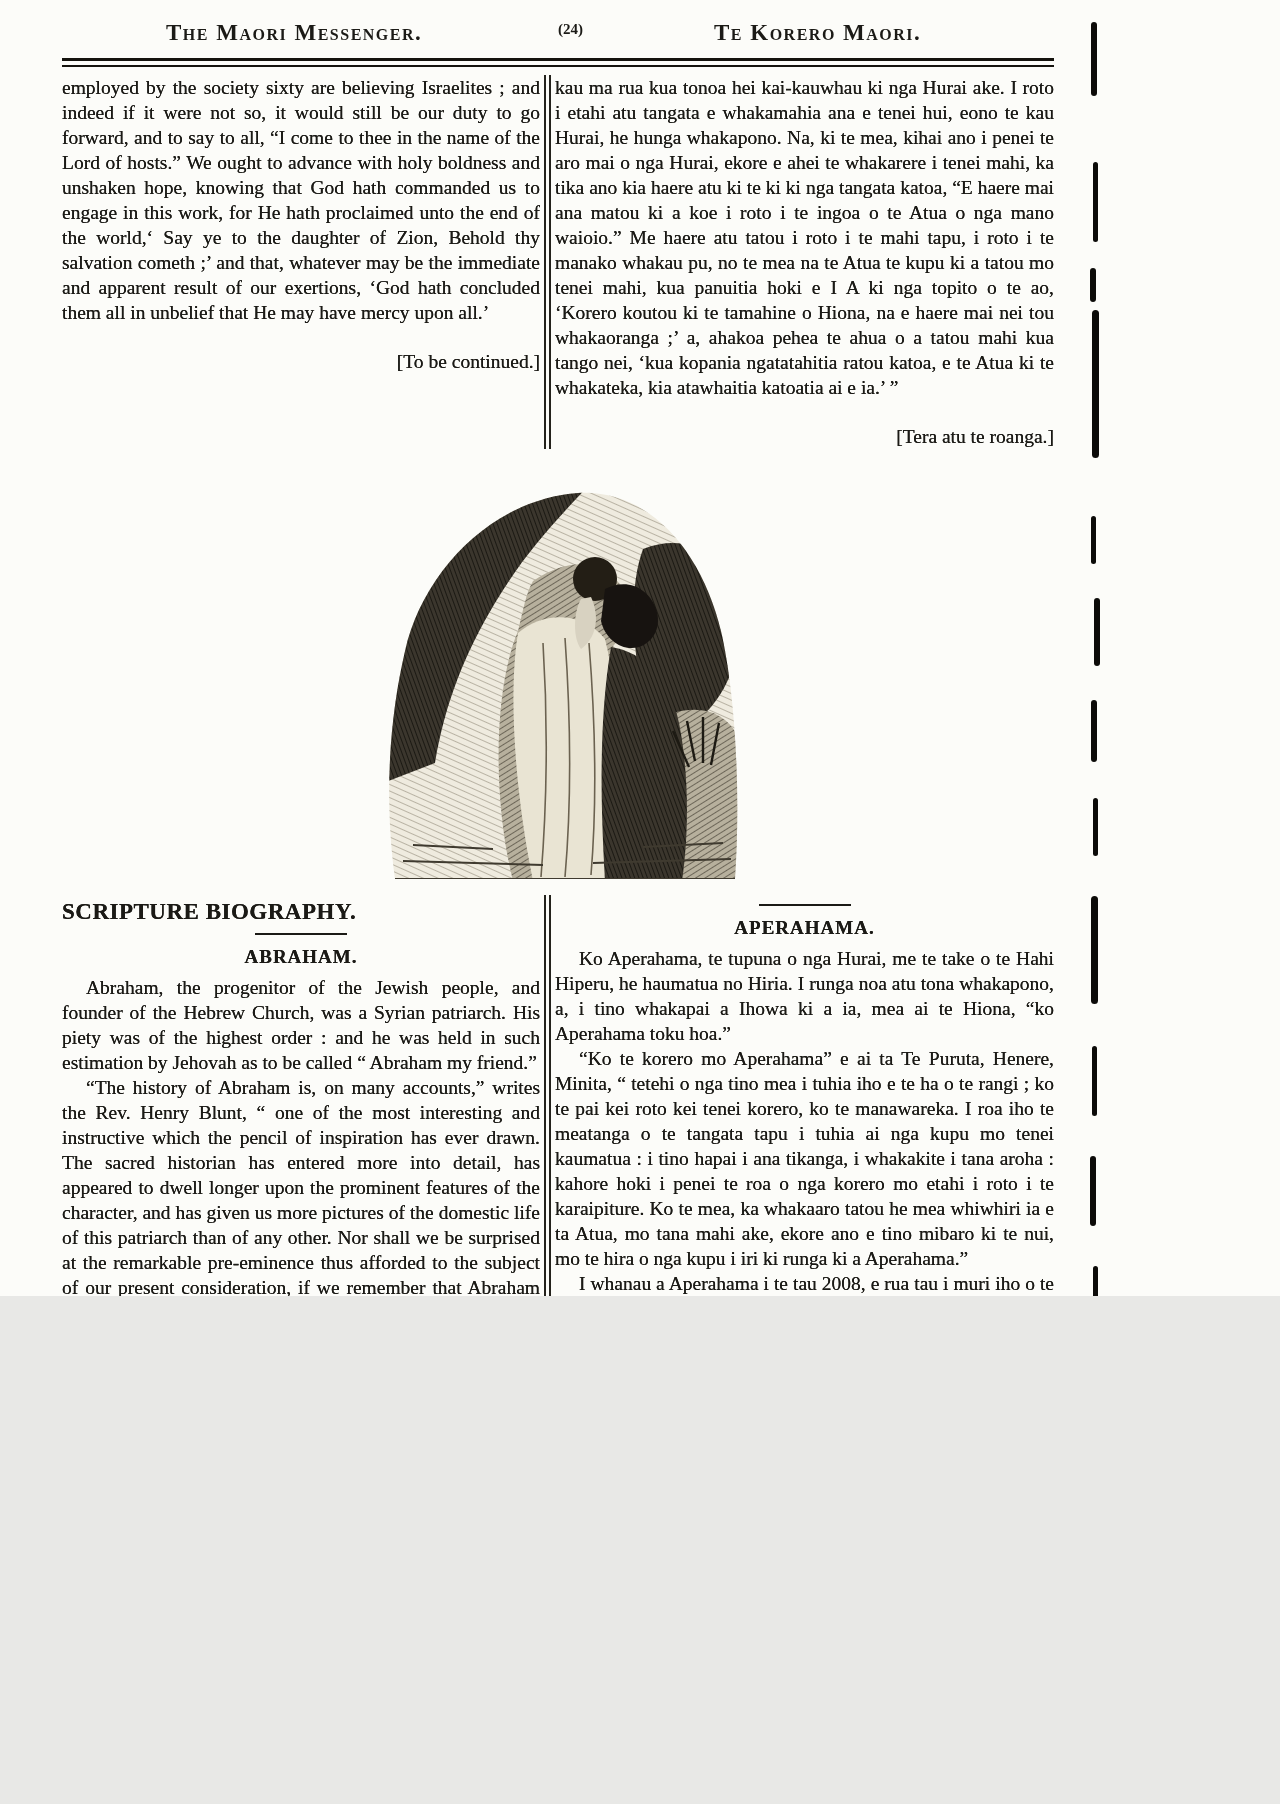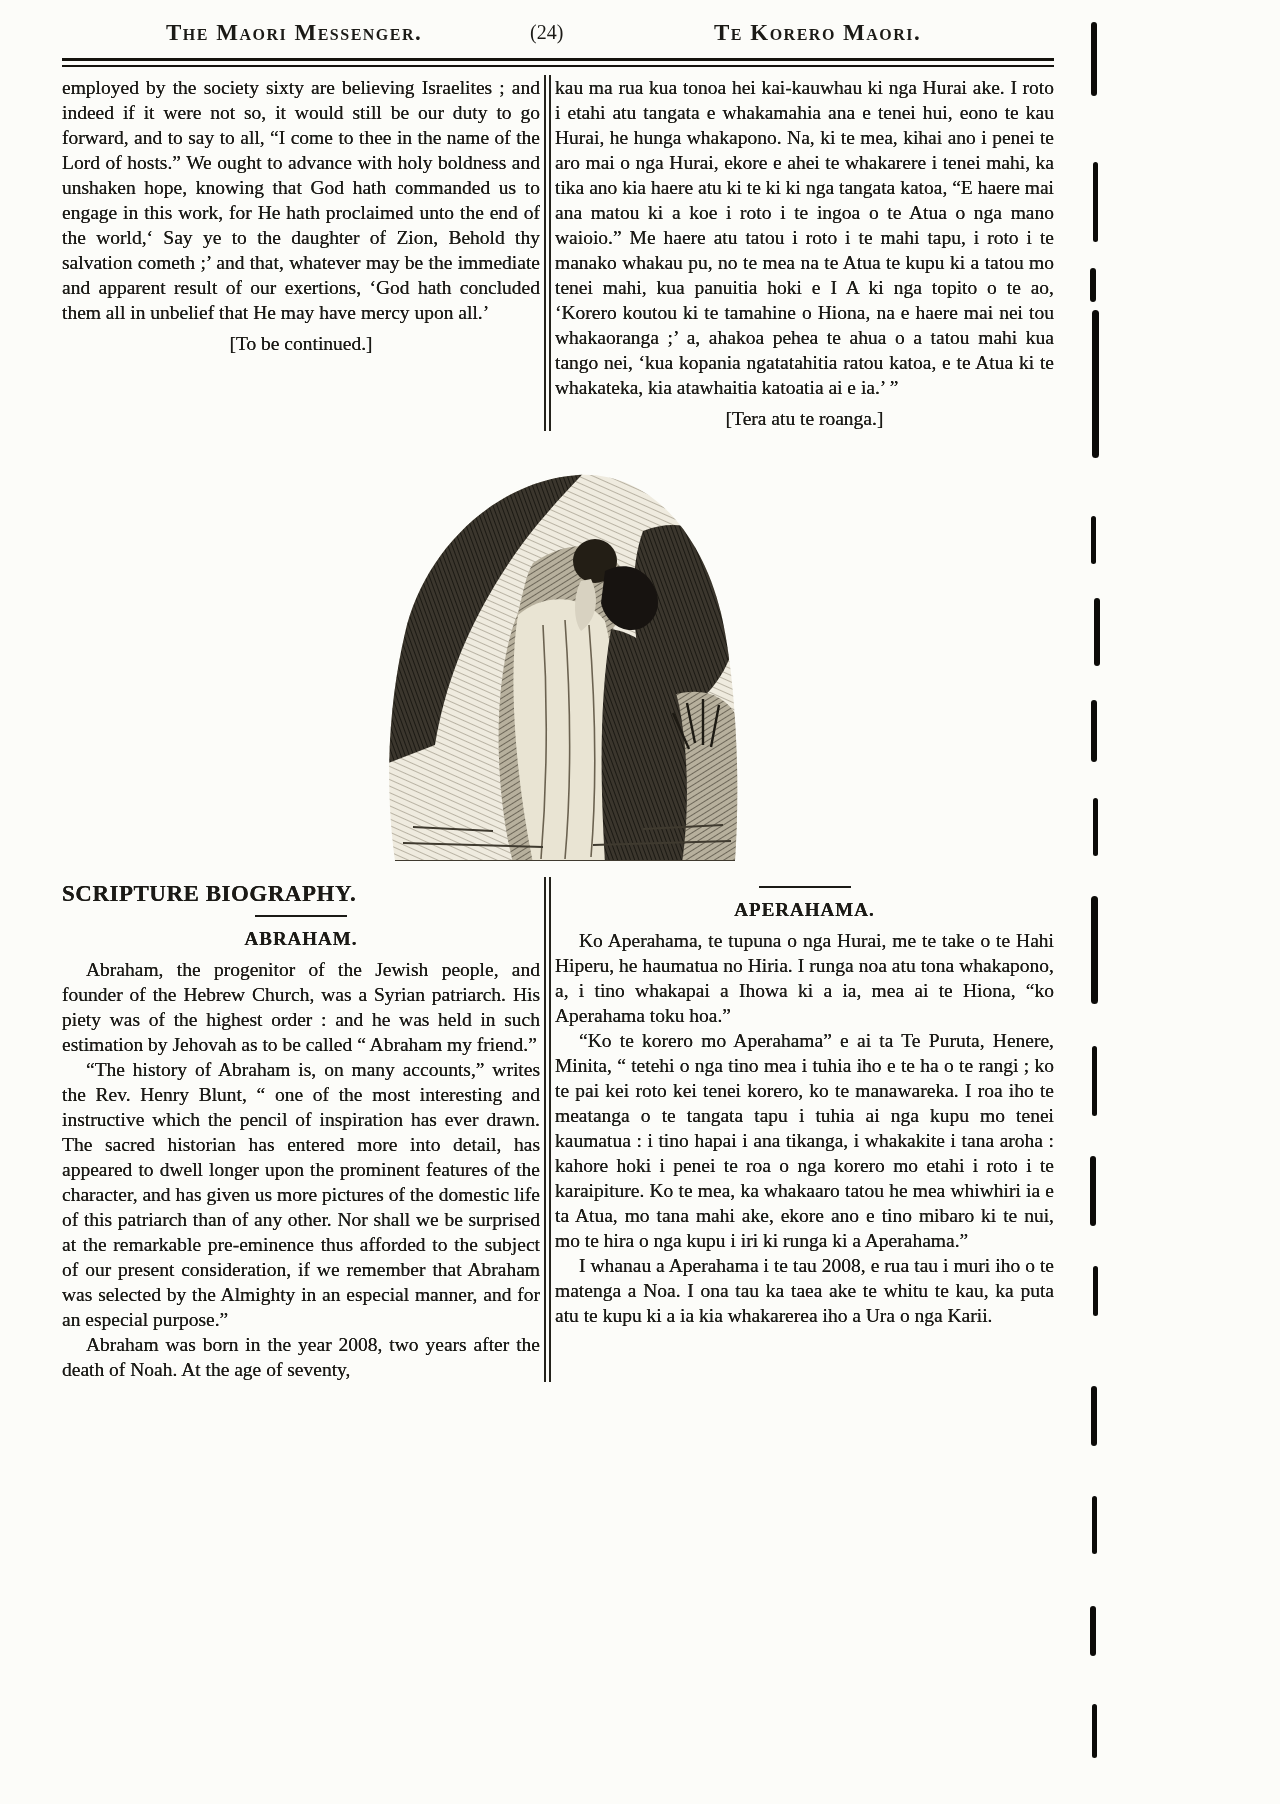--- a/index.html
+++ b/index.html
@@ -1,30 +1,30 @@
 <!DOCTYPE html>
 <html><head>
 <meta charset="utf-8">
 <style>
   * { margin:0; padding:0; box-sizing:border-box; }
   html,body { background:#e8e8e6; }
   body { width:1280px; font-family:"Liberation Serif","DejaVu Serif",serif; }
   .page {
-    position:relative; width:1280px; height:1804px;
+    position:relative; width:1280px; height:1296px;
     background:#fcfcf9; color:#1b1a16; overflow:hidden;
   }
   .content { position:absolute; left:62px; top:12px; width:992px; }
 
   
   .masthead { position:relative; height:46px; }
   .mh {
     position:absolute; font-weight:bold; font-variant:small-caps;
     font-size:23px; letter-spacing:1.5px; white-space:nowrap;
   }
-  .mh.center { font-variant:normal; letter-spacing:0; font-size:20px; font-weight:normal; }
+  .mh.center { font-variant:normal; letter-spacing:0; font-size:15px; font-weight:bold;margin-left:28px; }
   .mh.left   { left:104px; top:8px; }
   .mh.center { left:468px; top:9px; }
   .mh.right  { left:652px; top:8px; }
   .rule-double {
     height:9px; border-top:3px solid #15130e; border-bottom:2px solid #15130e;
     margin-bottom:8px;
   }
 
   
   .cols { display:flex; align-items:stretch; }
@@ -33,21 +33,21 @@
     text-shadow:0 0 .5px currentColor;
   }
   .col.en { width:478px; }
   .col.mi { flex:1; }
   .col-divider {
     width:7px; border-left:2px solid #24221c; border-right:2px solid #24221c;
     margin:0 4px;
   }
   p.cont { text-indent:0; }
   p.ind  { text-indent:24px; }
-  .note  { text-align:center; margin-top:6px; text-indent:0; }
+  .note  { text-align:right; margin-top:24px; text-indent:0; }
 
   
   .figure-wrap { width:430px; margin:12px auto 4px; }
 
   
   .cols.bottom { margin-top:4px; }
   .section-head {
     text-align:left; font-weight:bold; font-size:23px;
     letter-spacing:.5px; margin-top:4px;
   }

